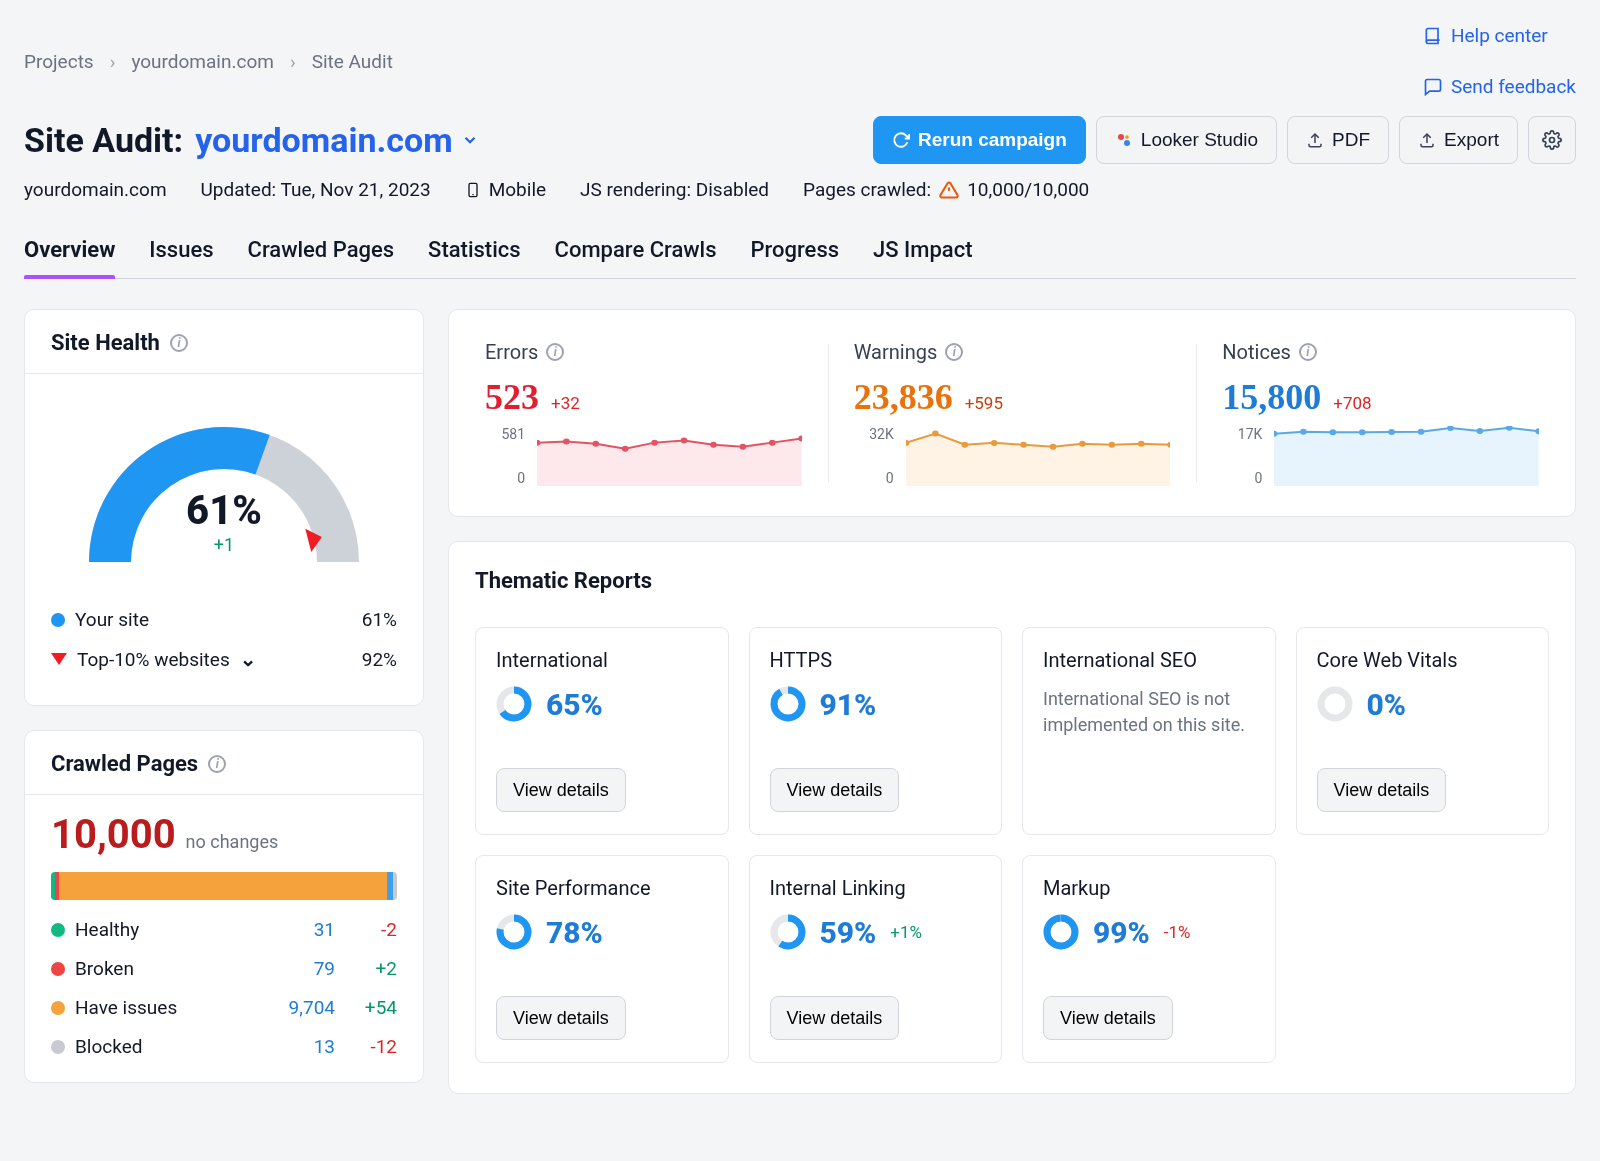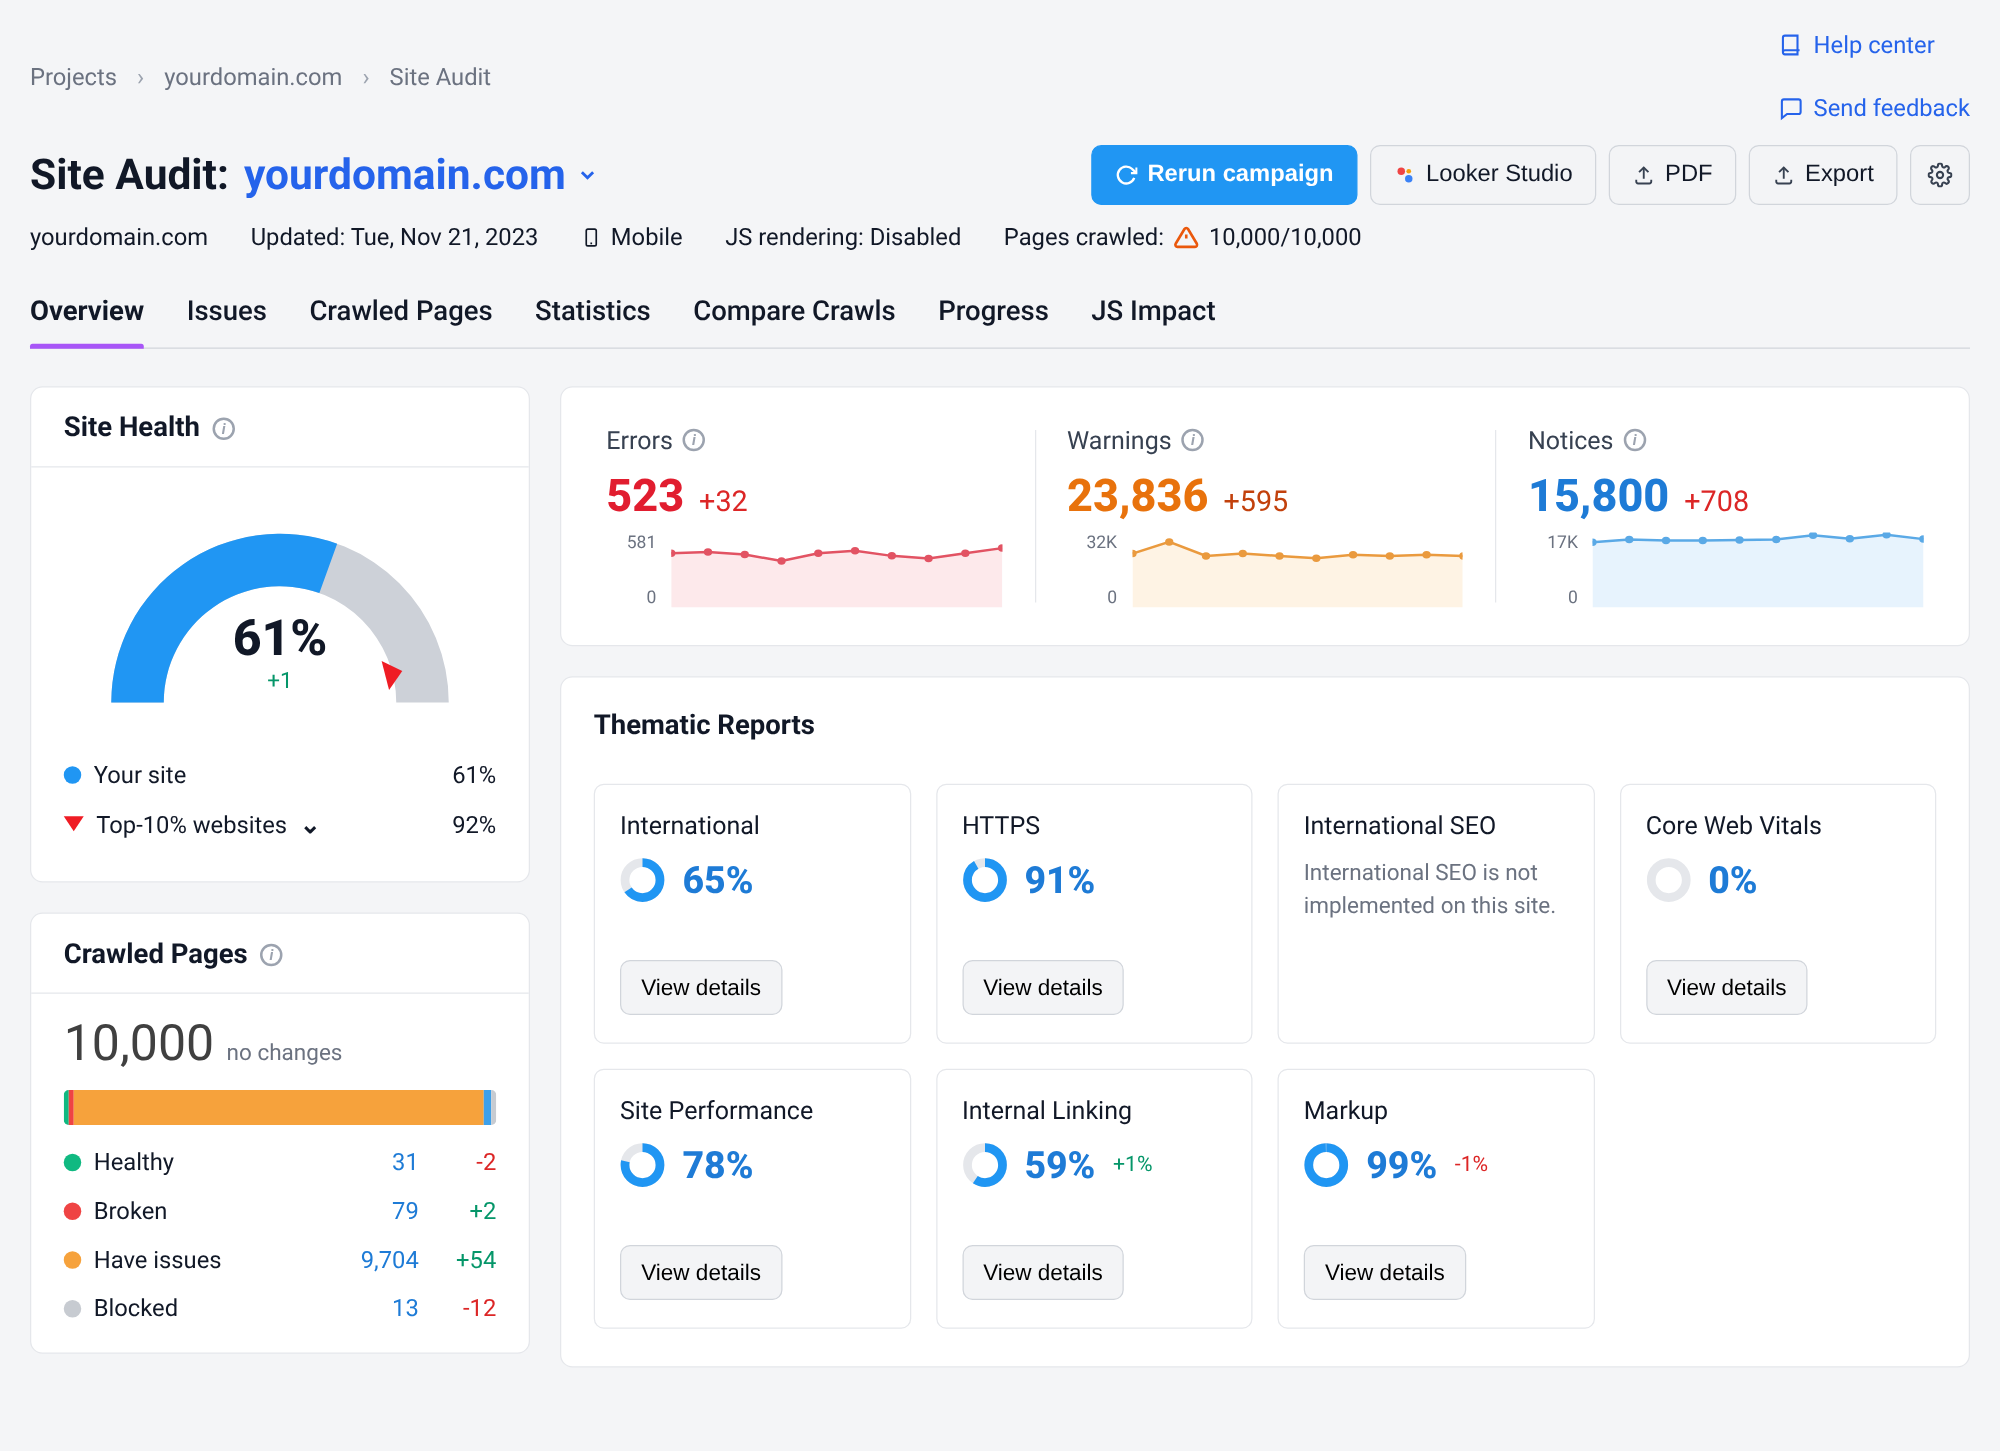--- a/index.html
+++ b/index.html
@@ -52,39 +52,39 @@
   .legend { padding:8px 26px 26px 26px; }
   .legend-row { display:flex; align-items:center; justify-content:space-between; font-size:19px; padding:8px 0;}
   .legend-row .lab { display:flex; align-items:center; gap:10px;}
   .dot { width:14px; height:14px; border-radius:50%; display:inline-block;}
   .tri { width:0; height:0; border-left:8px solid transparent; border-right:8px solid transparent; border-top:12px solid #ef1c24; display:inline-block;}
   .chev { font-size:20px; font-weight:700; }
 
   
   .cp-body { padding:16px 26px 24px 26px;}
   .cp-big { display:flex; align-items:baseline; gap:10px;}
-  .cp-big .n { font-size:40px; font-weight:400; color:#404040;}
+  .cp-big .n { font-size:40px; font-weight:700; color:#b91c1c;}
   .cp-big .sub { font-size:18px; color:#6b7280;}
   .stack { display:flex; height:28px; border-radius:4px; overflow:hidden; margin:14px 0 18px 0; }
   .stack > div { height:100%; }
   .cp-list { display:flex; flex-direction:column; gap:16px;}
   .cp-item { display:grid; grid-template-columns: 1fr auto auto; align-items:center; gap:14px; font-size:19px;}
   .cp-item .lab { display:flex; align-items:center; gap:10px;}
   .cp-item .val { color:#1e7bd6; text-align:right; min-width:80px;}
   .cp-item .chg { text-align:right; min-width:48px;}
   .chg.pos { color:#059669;} .chg.neg { color:#dc2626;}
 
   
   .alerts { display:flex; padding:30px 10px; }
   .acell { flex:1; padding:0 26px; position:relative;}
   .acell + .acell::before { content:""; position:absolute; left:0; top:4px; bottom:4px; width:1px; background:#e5e7eb;}
   .acell .hdr { display:flex; align-items:center; gap:8px; font-size:20px; color:#374151; margin-bottom:12px;}
   .acell .bigrow { display:flex; align-items:baseline; gap:12px; margin-bottom:8px;}
-  .acell .big { font-size:36px; font-weight:800;}
-  .acell .delta { font-size:23px;}
+  .acell .big { font-size:36px; font-weight:800;font-family:Liberation Serif, serif;}
+  .acell .delta { font-size:17px;}
   .c-err   { color:#e11d2f;}  .c-err-d { color:#dc2626;}
   .c-warn  { color:#e8720c;}  .c-warn-d { color:#c2410c;}
   .c-note  { color:#1e7bd6;}  .c-note-d { color:#dc2626;}
   .spark { display:flex; gap:12px; align-items:stretch;}
   .spark .ylab { display:flex; flex-direction:column; justify-content:space-between; font-size:14px; color:#6b7280; text-align:right; width:40px; height:60px;}
   .spark svg { flex:1; height:60px;}
 
   
   .thematic { padding:26px 26px 30px 26px;}
   .thematic h2 { font-size:22px; font-weight:700; margin-bottom:34px;}

